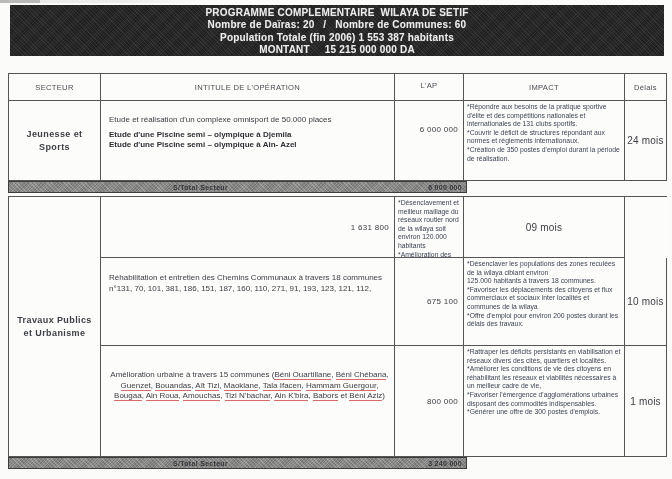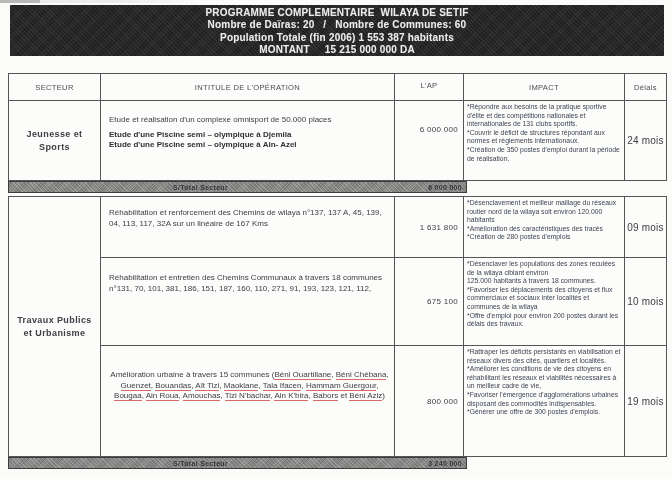--- a/index.html
+++ b/index.html
@@ -125,42 +125,41 @@
   <div class="subtotal">
     <span class="lbl">S/Total Secteur</span>
     <span>6 000 000</span>
   </div>
 
   <div class="gap"></div>
 
   <div class="grid gridB">
     <div class="cell secteur span3">Travaux Publics et Urbanisme</div>
 
-    <div class="cell intitule padtop2" style="grid-column:2">Réhabilitation et renforcement des Chemins de wilaya n°137, 137 A, 45, 139, 04, 113, 117, 32A sur un linéaire de 167 Kms</div>
     <div class="cell montant">1 631 800</div>
     <div class="cell impact">*Désenclavement et meilleur maillage du réseaux routier nord de la wilaya soit environ 120.000 habitants
 *Amélioration des caractéristiques des tracés
 *Création de 280 postes d'emplois</div>
     <div class="cell delais">09 mois</div>
 
     <div class="cell intitule padtop3" style="grid-column:2">Réhabilitation et entretien des Chemins Communaux à travers 18 communes n°131, 70, 101, 381, 186, 151, 187, 160, 110, 271, 91, 193, 123, 121, 112,</div>
     <div class="cell montant">675 100</div>
     <div class="cell impact">*Désenclaver les populations des zones reculées de la wilaya ciblant environ
 125.000 habitants à travers 18 communes.
 *Favoriser les déplacements des citoyens et flux commerciaux et sociaux inter localités et communes de la wilaya
 *Offre d'emploi pour environ 200 postes durant les délais des travaux.</div>
     <div class="cell delais">10 mois</div>
 
     <div class="cell intitule padtop4" style="grid-column:2"><span>Amélioration urbaine à travers 15 communes (</span><span class="redline">Béni Ouartillane</span><span>, </span><span class="redline">Béni Chébana</span><span>, </span><span class="redline">Guenzet</span><span>, </span><span class="redline">Bouandas</span><span>, </span><span class="redline">Aït Tizi</span><span>, </span><span class="redline">Maoklane</span><span>, </span><span class="redline">Tala Ifacen</span><span>, </span><span class="redline">Hammam Guergour</span><span>, </span><span class="redline">Bougaa</span><span>, </span><span class="redline">Ain Roua</span><span>, </span><span class="redline">Amouchas</span><span>, </span><span class="redline">Tizi N'bachar</span><span>, </span><span class="redline">Ain K'bira</span><span>, </span><span class="redline">Babors</span><span> et </span><span class="redline">Béni Aziz</span><span>)</span></div>
     <div class="cell montant">800 000</div>
     <div class="cell impact">*Rattraper les déficits persistants en viabilisation et réseaux divers des cités, quartiers et localités.
 *Améliorer les conditions de vie des citoyens en réhabilitant les réseaux et viabilités nécessaires à un meilleur cadre de vie,
 *Favoriser l'émergence d'agglomérations urbaines disposant des commodités indispensables.
 *Générer une offre de 300 postes d'emplois.</div>
-    <div class="cell delais">19 mois</div>
+    <div class="cell delais">1 mois</div>
   </div>
 
   <div class="subtotal">
     <span class="lbl">S/Total Secteur</span>
     <span>3 240 000</span>
   </div>
 
 </div>
 
 </body></html>

